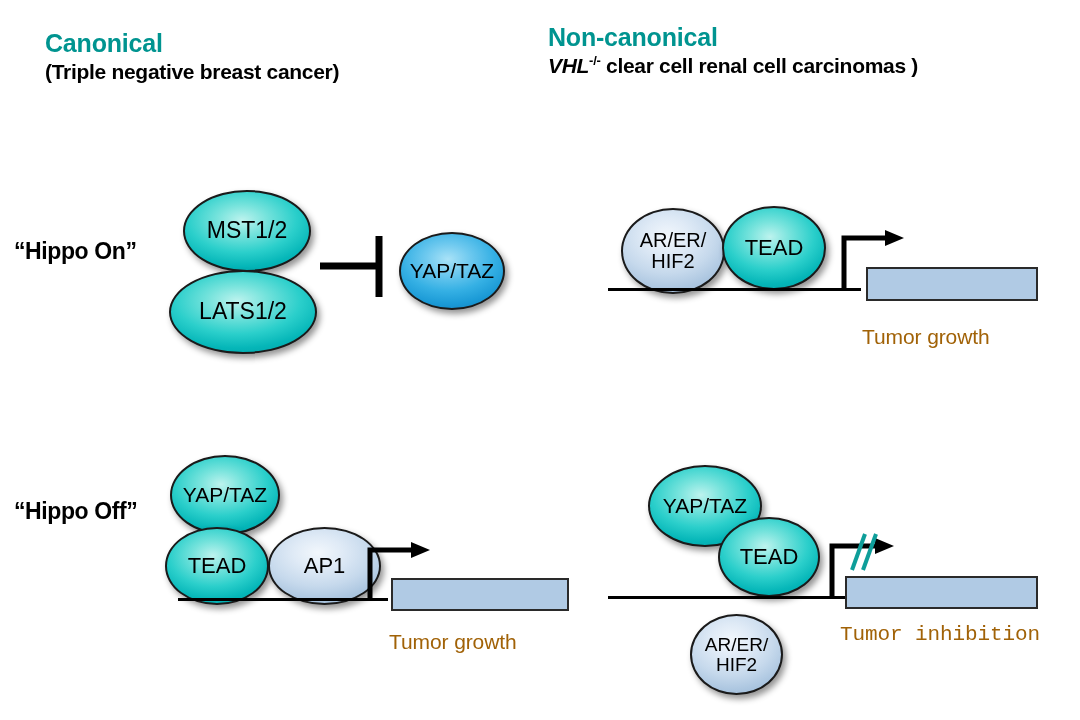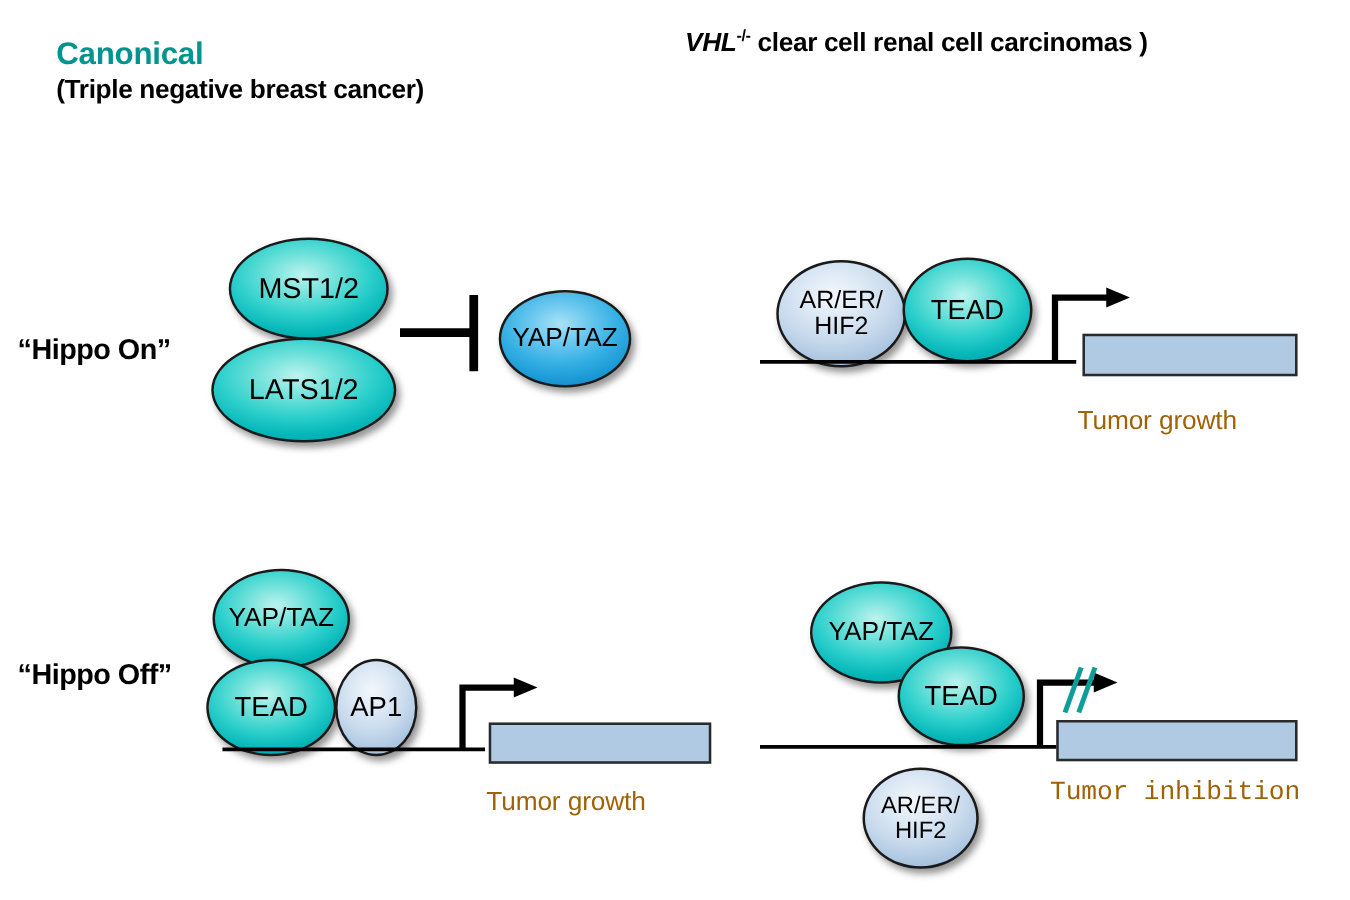--- a/index.html
+++ b/index.html
@@ -44,21 +44,20 @@
   }
   sup { font-size: 0.62em; vertical-align: super; line-height: 0; }
 
   
   .row-label {
     font-size: 23px;
     font-weight: bold;
     color: #000000;
     white-space: nowrap;
     letter-spacing: -0.4px;
-    margin-top: 28px;
   }
 
   
   .node {
     display: flex;
     align-items: center;
     justify-content: center;
     text-align: center;
     border-radius: 50%;
     border: 2px solid #1a1a1a;
@@ -108,20 +107,21 @@
 <body>
 
 <div id="canvas">
 
   <div class="abs col-heading" style="left:45px; top:28px; width:470px;">
     <span class="kind" style="color:#009490;">Canonical</span>
     <span class="sub">(Triple negative breast cancer)</span>
   </div>
 
   <div class="abs col-heading" style="left:548px; top:22px; width:515px;">
+    <span class="kind" style="color:#009490;">Non-canonical</span>
     <span class="sub"><em>VHL</em><sup>-/-</sup><span> clear cell renal cell carcinomas )</span></span>
   </div>
 
   <div class="abs row-label" style="left:14px; top:238px;">“Hippo On”</div>
   <div class="abs row-label" style="left:14px; top:498px;">“Hippo Off”</div>
 
   <div class="abs node node-teal" style="left:183px; top:190px; width:128px; height:82px; font-size:23px;text-align:right;">
     <span>MST1/2</span>
   </div>
 
@@ -159,21 +159,21 @@
   <div class="abs caption" style="left:862px; top:325px;">Tumor growth</div>
 
   <div class="abs node node-teal" style="left:170px; top:455px; width:110px; height:80px; font-size:21px;">
     <span>YAP/TAZ</span>
   </div>
 
   <div class="abs node node-teal" style="left:165px; top:527px; width:104px; height:78px; font-size:22px;">
     <span>TEAD</span>
   </div>
 
-  <div class="abs node node-pale" style="left:268px; top:527px; width:66px; height:78px; font-size:22px;">
+  <div class="abs node node-pale" style="left:268px; top:527px; width:113px; height:78px; font-size:22px;">
     <span>AP1</span>
   </div>
 
   <div class="abs dna-line" style="left:178px; top:598px; width:210px;"></div>
 
   <svg class="abs" style="left:364px; top:540px;" width="72" height="64">
     <path d="M 6 60 L 6 10 L 50 10" stroke="#000000" stroke-width="5" fill="none"></path>
     <path d="M 47 2 L 66 10 L 47 18 Z" fill="#000000"></path>
   </svg>
 

